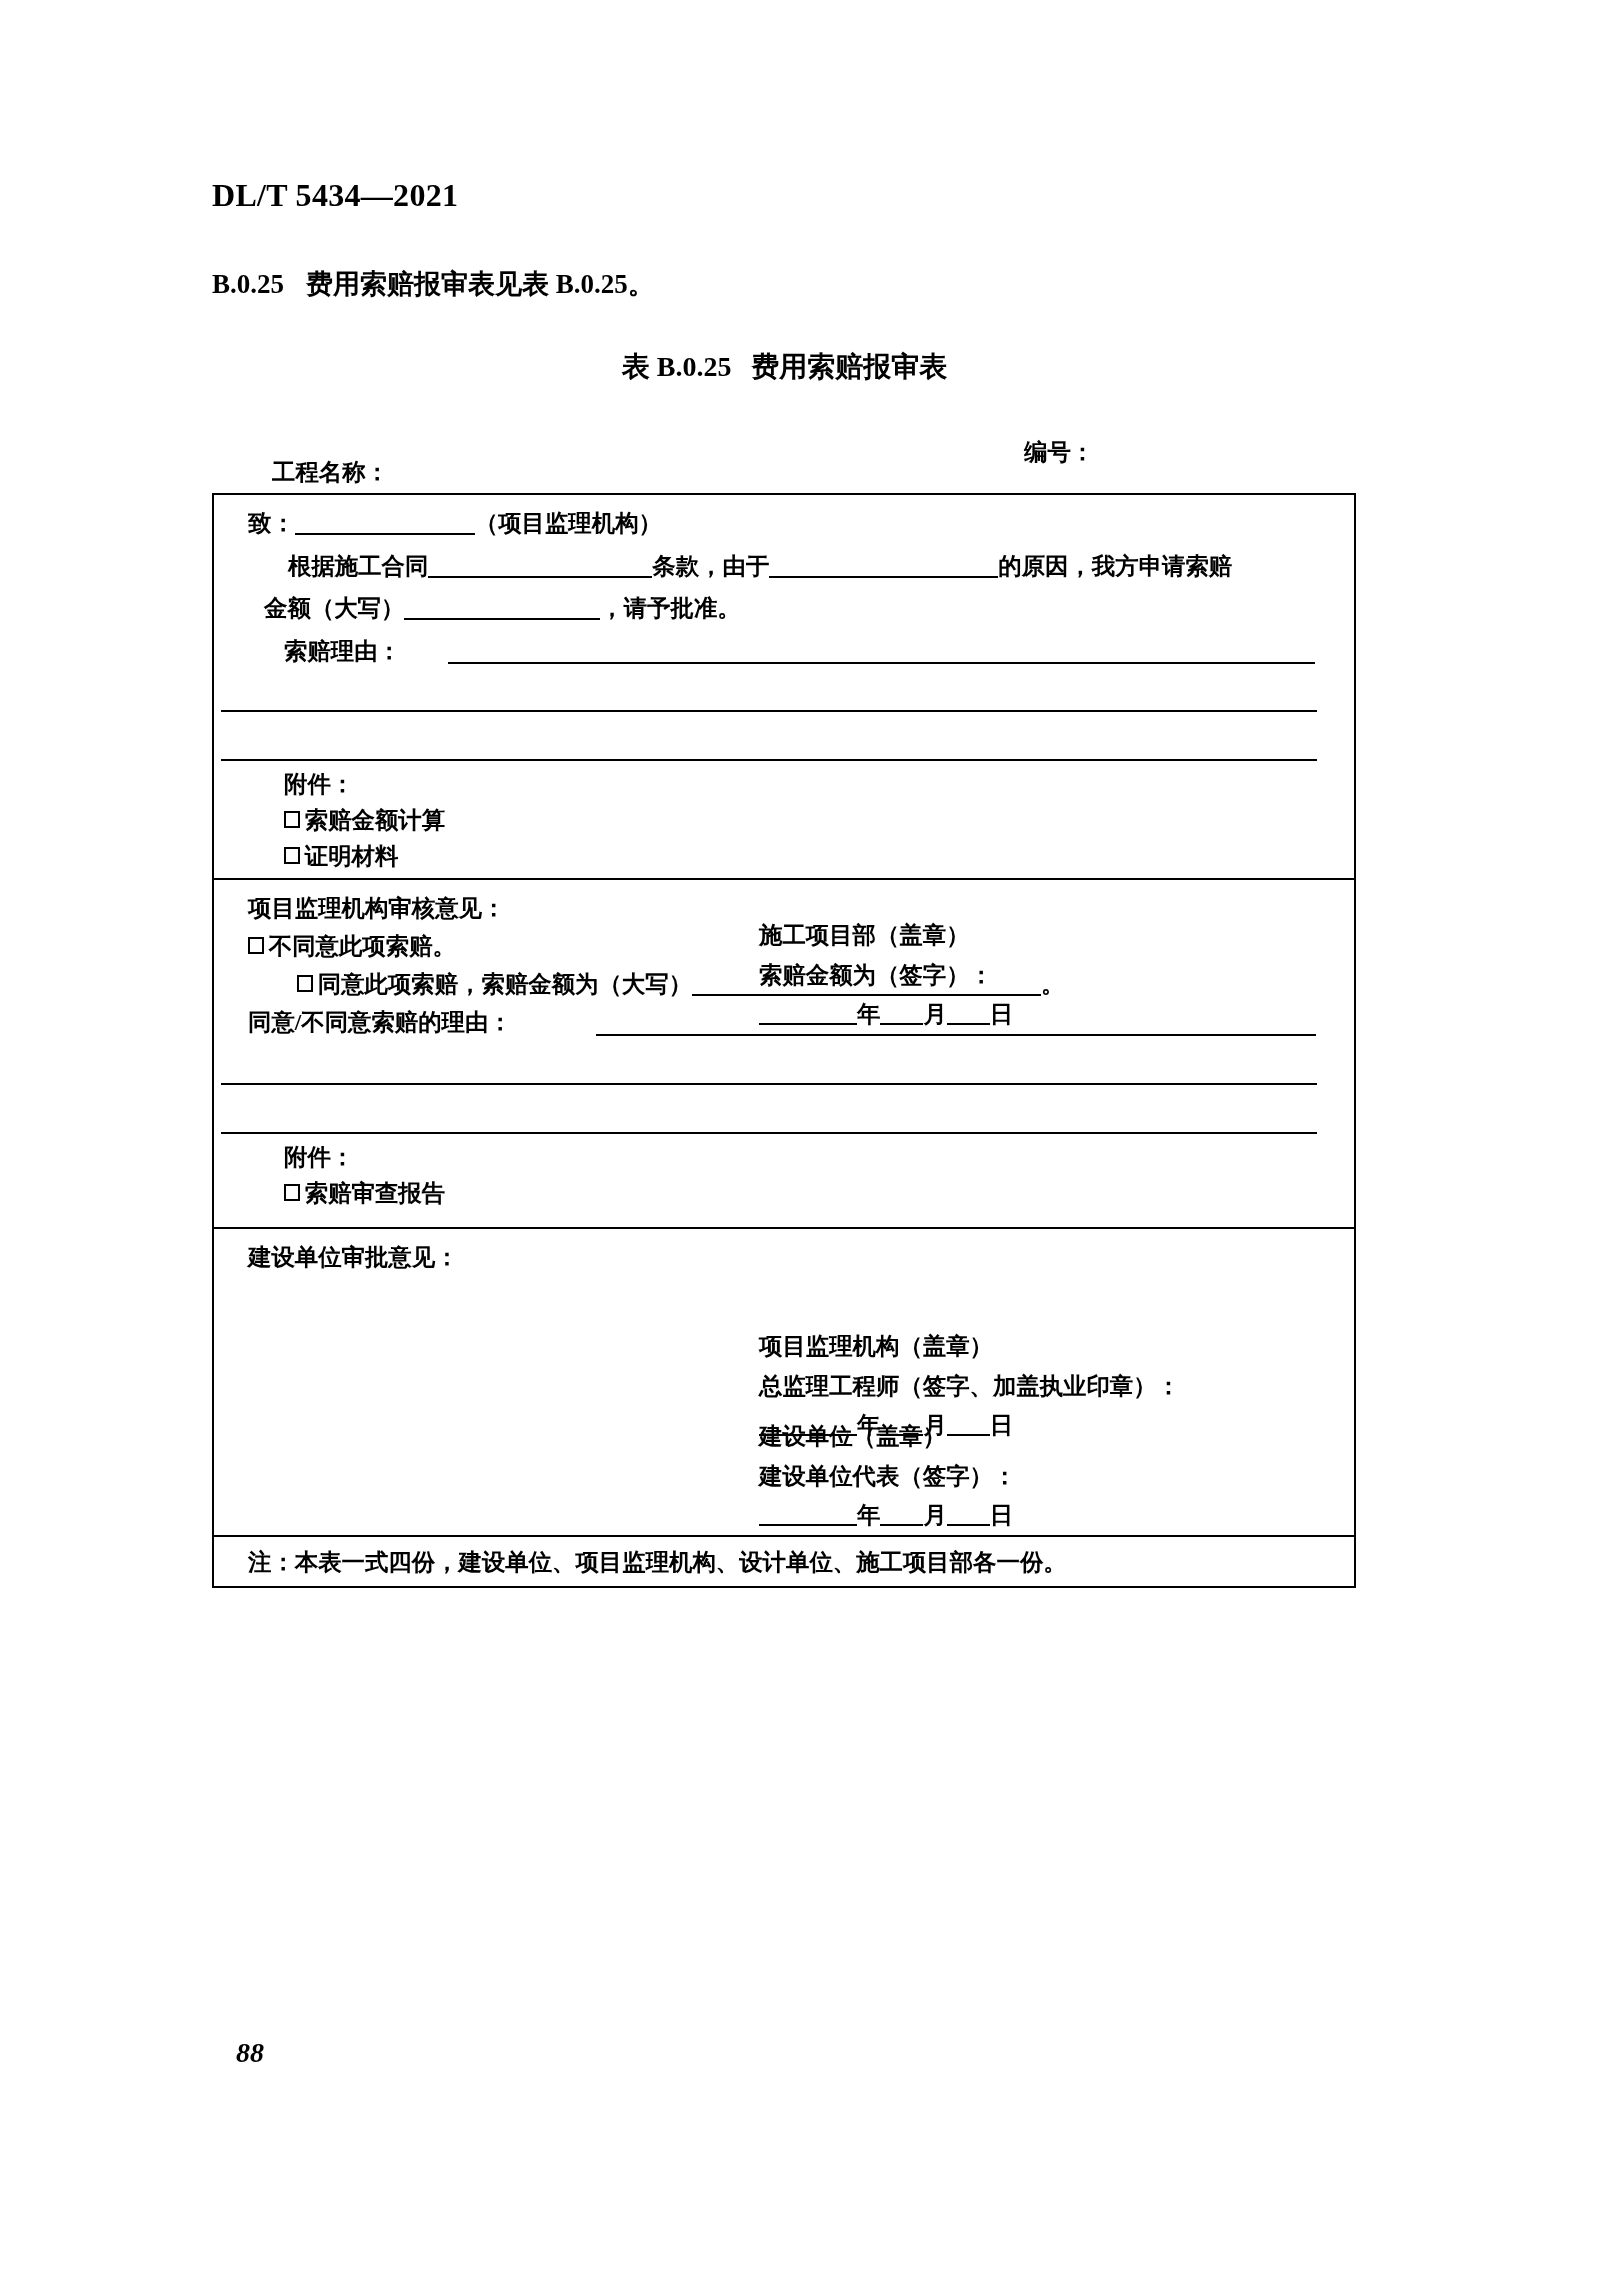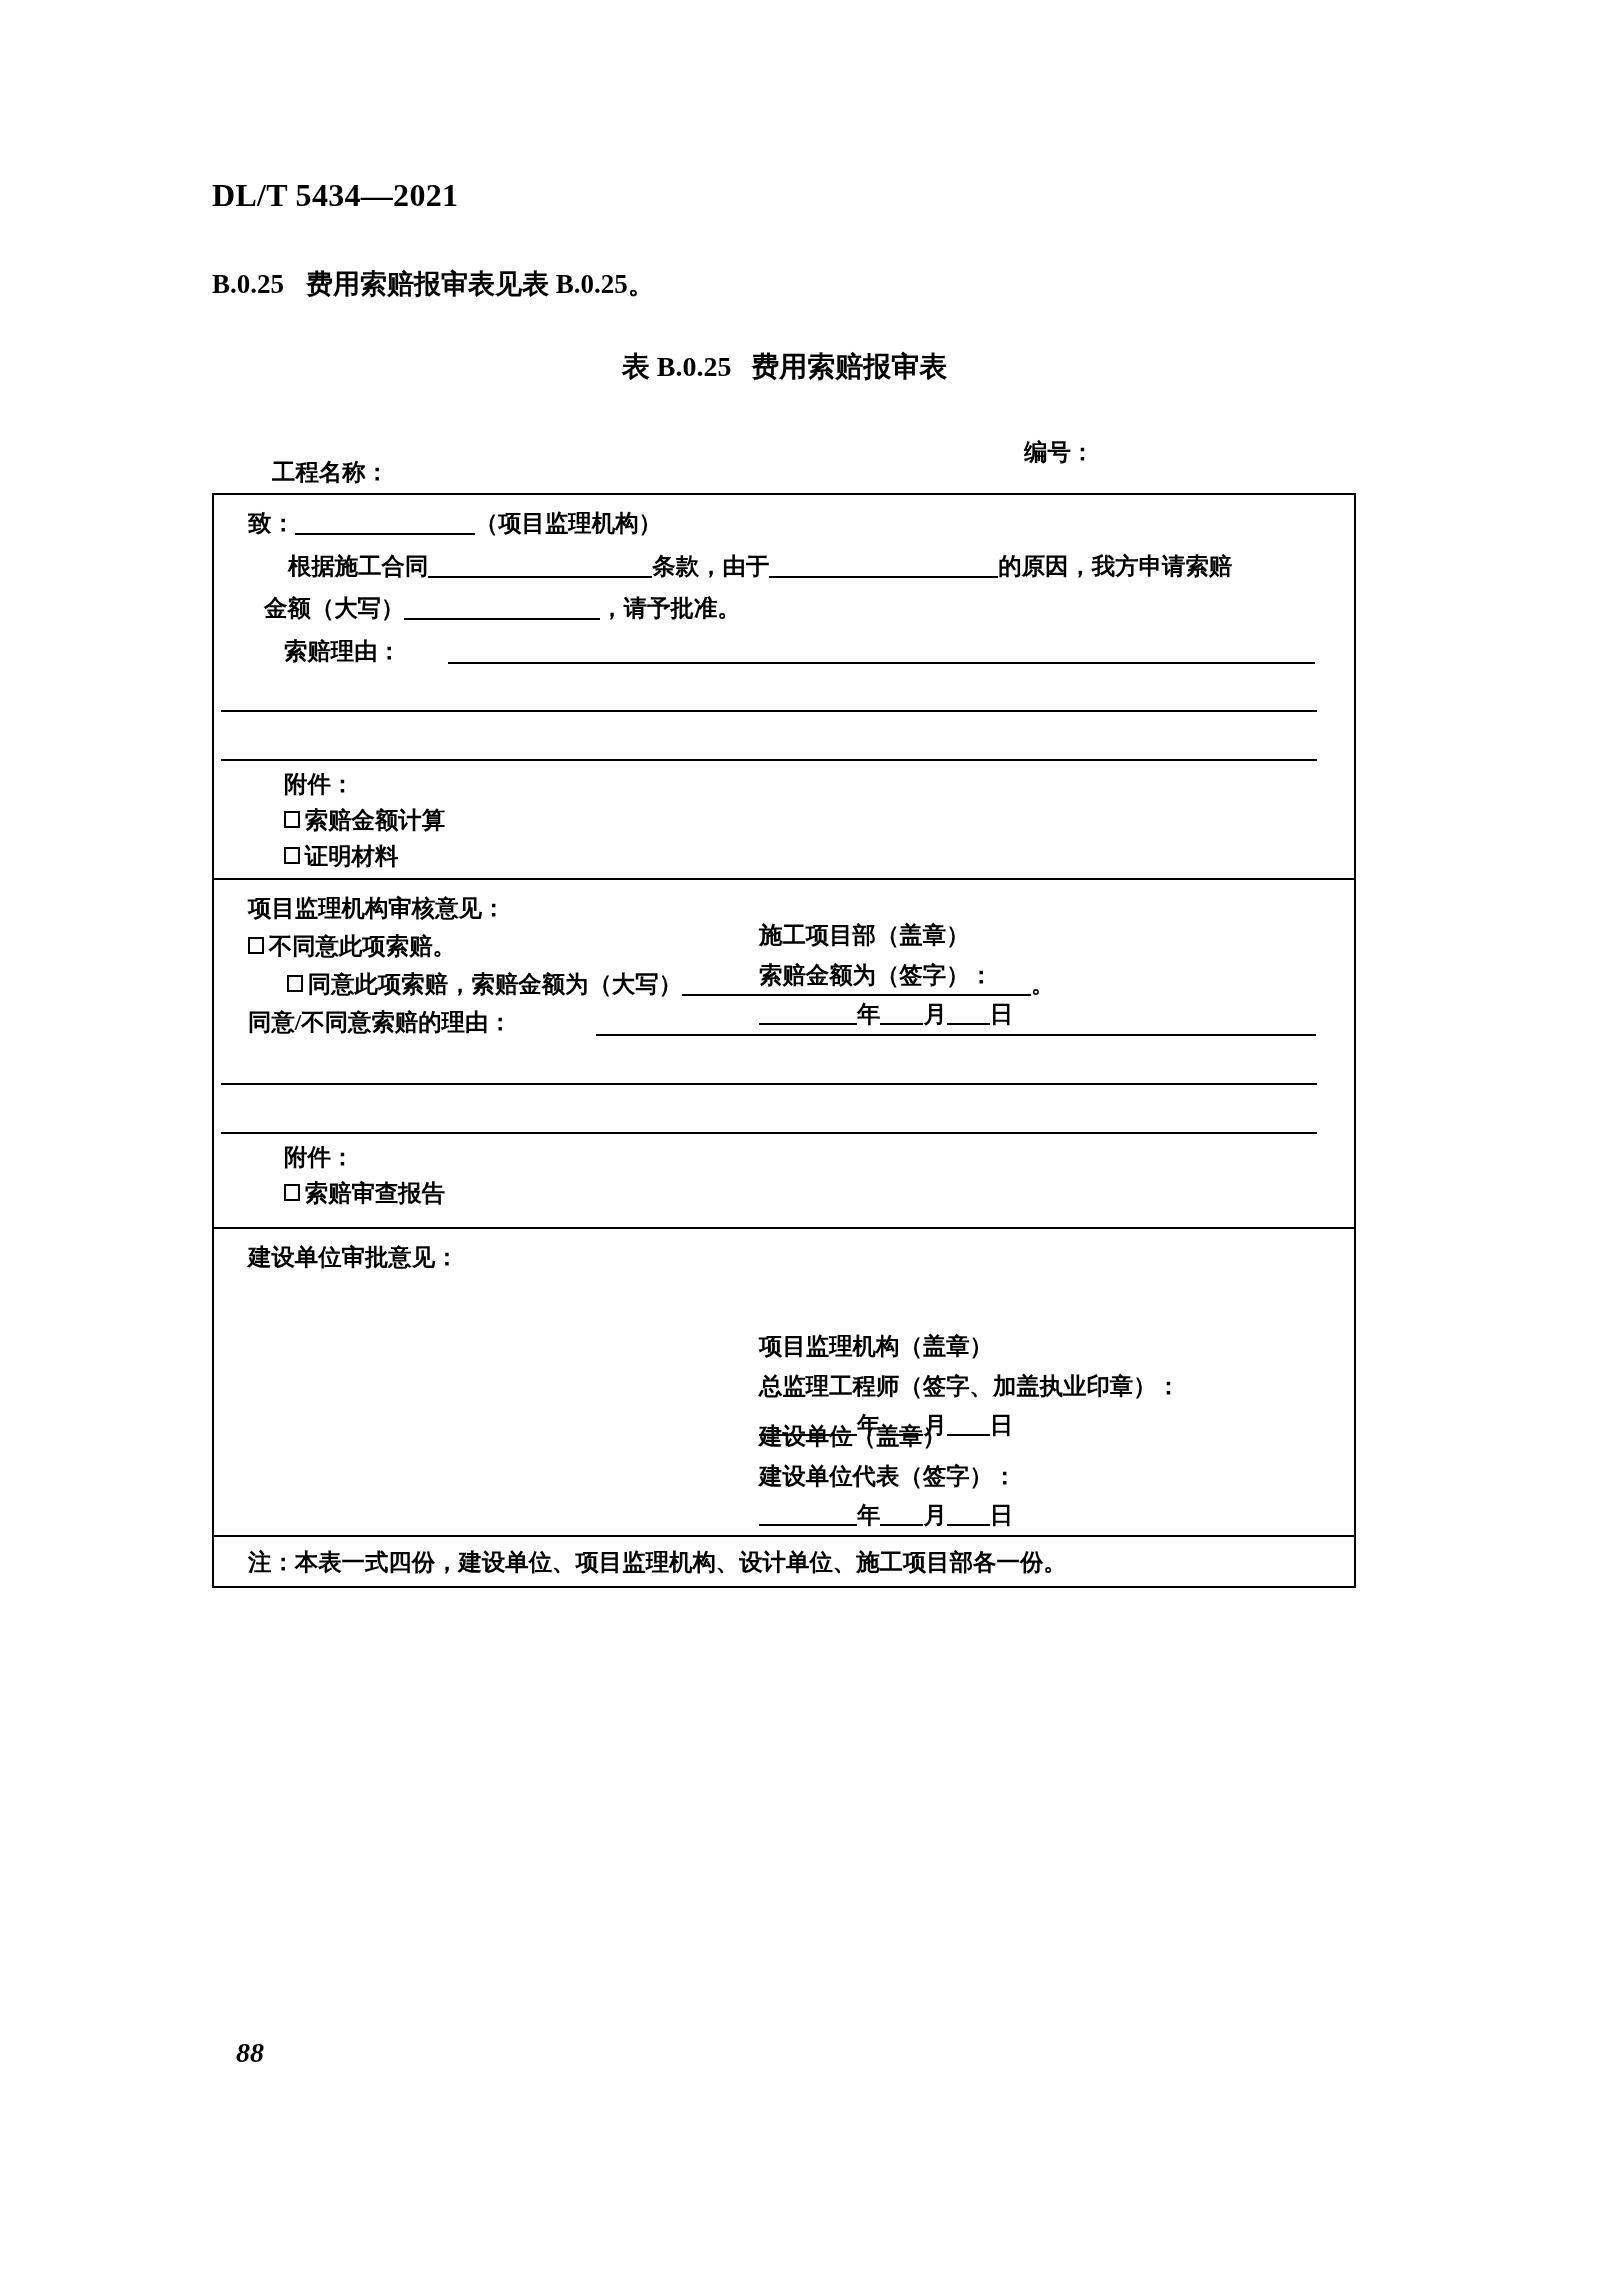--- a/index.html
+++ b/index.html
@@ -235,21 +235,21 @@
       <div class="pad">
 
         <div class="ln" style="left:34px; top:12px;">
           <span>项目监理机构审核意见：</span>
         </div>
 
         <div class="ln" style="left:34px; top:50px;">
           <span class="chk"></span><span>不同意此项索赔。</span>
         </div>
 
-        <div class="ln" style="left:34px; top:88px;padding-left:39px;">
+        <div class="ln" style="left:44px; top:88px;padding-left:39px;">
           <span class="chk"></span><span>同意此项索赔，索赔金额为（大写）</span><span class="rule" style="width:349px;"></span><span>。</span>
         </div>
 
         <div class="ln" style="left:34px; top:126px;">
           <span>同意/不同意索赔的理由：</span>
         </div>
         <div class="hrule" style="left:382px; top:154px; width:720px;"></div>
         <div class="hrule" style="left:6.5px;  top:203px; width:1096px;"></div>
         <div class="hrule" style="left:6.5px;  top:252px; width:1096px;"></div>
 

